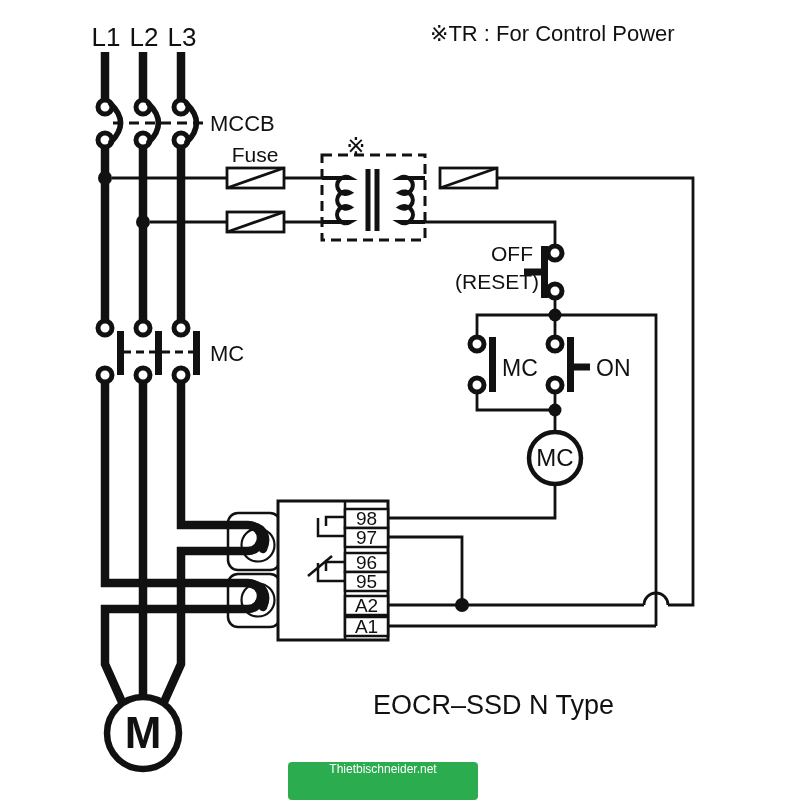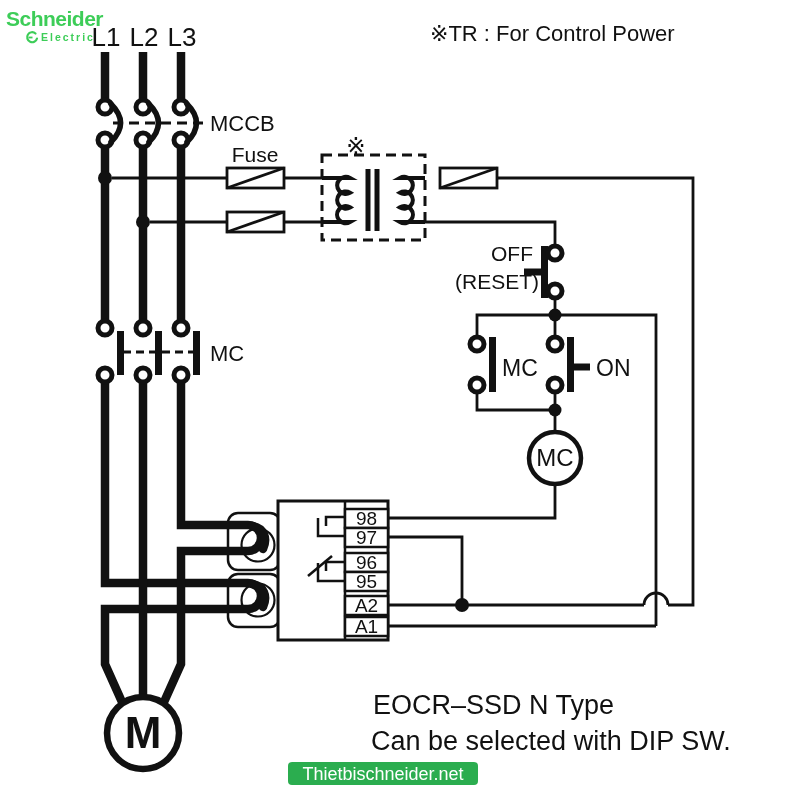--- a/index.html
+++ b/index.html
@@ -14,40 +14,30 @@
   }
   .abs{position:absolute;}
   #diagram{position:absolute;left:0;top:0;}
   svg text{font-family:"Liberation Sans","DejaVu Sans",sans-serif;fill:#111111;}
   .logo-brand{color:var(--brand);font-weight:700;font-size:21px;letter-spacing:-0.5px;line-height:1;}
   .logo-row{display:flex;align-items:center;gap:2px;margin-left:17px;margin-top:1px;}
   .logo-sub{color:var(--brand);font-size:10.5px;font-weight:700;letter-spacing:2px;line-height:1;}
   .note{font-size:22px;white-space:nowrap;}
   .footer-line{font-size:27px;white-space:nowrap;}
   .badge{
-    left:288px;top:762px;width:190px;height:23px;background:var(--badge);
-    border-radius:4px;display:flex;align-items:flex-end;justify-content:center;
-    color:#ffffff;font-size:18px;
+    left:288px;top:762px;width:190px;height:38px;background:var(--badge);
+    border-radius:4px;display:flex;align-items:flex-start;justify-content:center;
+    color:#ffffff;font-size:12px;
   }
 </style>
 </head>
 <body>
 
 <div class="stage">
 
-  <div class="abs" style="left:6px;top:8px">
-    <div class="logo-brand">Schneider</div>
-    <div class="logo-row">
-      <svg width="16" height="15" viewBox="0 0 16 15">
-        <path d="M12.5,3.5 A5,5 0 1 0 14,8.5" stroke="#3dcd58" stroke-width="2.2" fill="none" stroke-linecap="round"></path>
-        <path d="M5.5,7.5 h4" stroke="#3dcd58" stroke-width="1.8" fill="none"></path>
-      </svg>
-      <span class="logo-sub">Electric</span>
-    </div>
-  </div>
 
   <div class="abs note" style="left:430px;top:21px">※TR : For Control Power</div>
 
   <svg id="diagram" width="800" height="800" viewBox="0 0 800 800">
 
     <g stroke="#111" fill="#ffffff">
       <rect x="228" y="513" width="52" height="57" rx="10" stroke-width="2.5"></rect>
       <rect x="228" y="574" width="52" height="53" rx="10" stroke-width="2.5"></rect>
       <circle cx="258" cy="545" r="16.5" stroke-width="2.2"></circle>
       <circle cx="258" cy="600" r="16.5" stroke-width="2.2"></circle>
@@ -199,19 +189,18 @@
       <text x="366.5" y="524.5" font-size="19" text-anchor="middle">98</text>
       <text x="366.5" y="543.5" font-size="19" text-anchor="middle">97</text>
       <text x="366.5" y="568.5" font-size="19" text-anchor="middle">96</text>
       <text x="366.5" y="587.5" font-size="19" text-anchor="middle">95</text>
       <text x="366.5" y="611.5" font-size="19" text-anchor="middle">A2</text>
       <text x="366.5" y="632.5" font-size="19" text-anchor="middle">A1</text>
     </g>
   </svg>
 
   <div class="abs footer-line" style="left:373px;top:690px">EOCR–SSD N Type</div>
-  <div class="abs footer-line" style="left:371px;top:726px">Can be selected with DIP SW.</div>
 
   <div class="abs badge">
     <span>Thietbischneider.net</span>
   </div>
 
 </div>
 
 </body></html>

